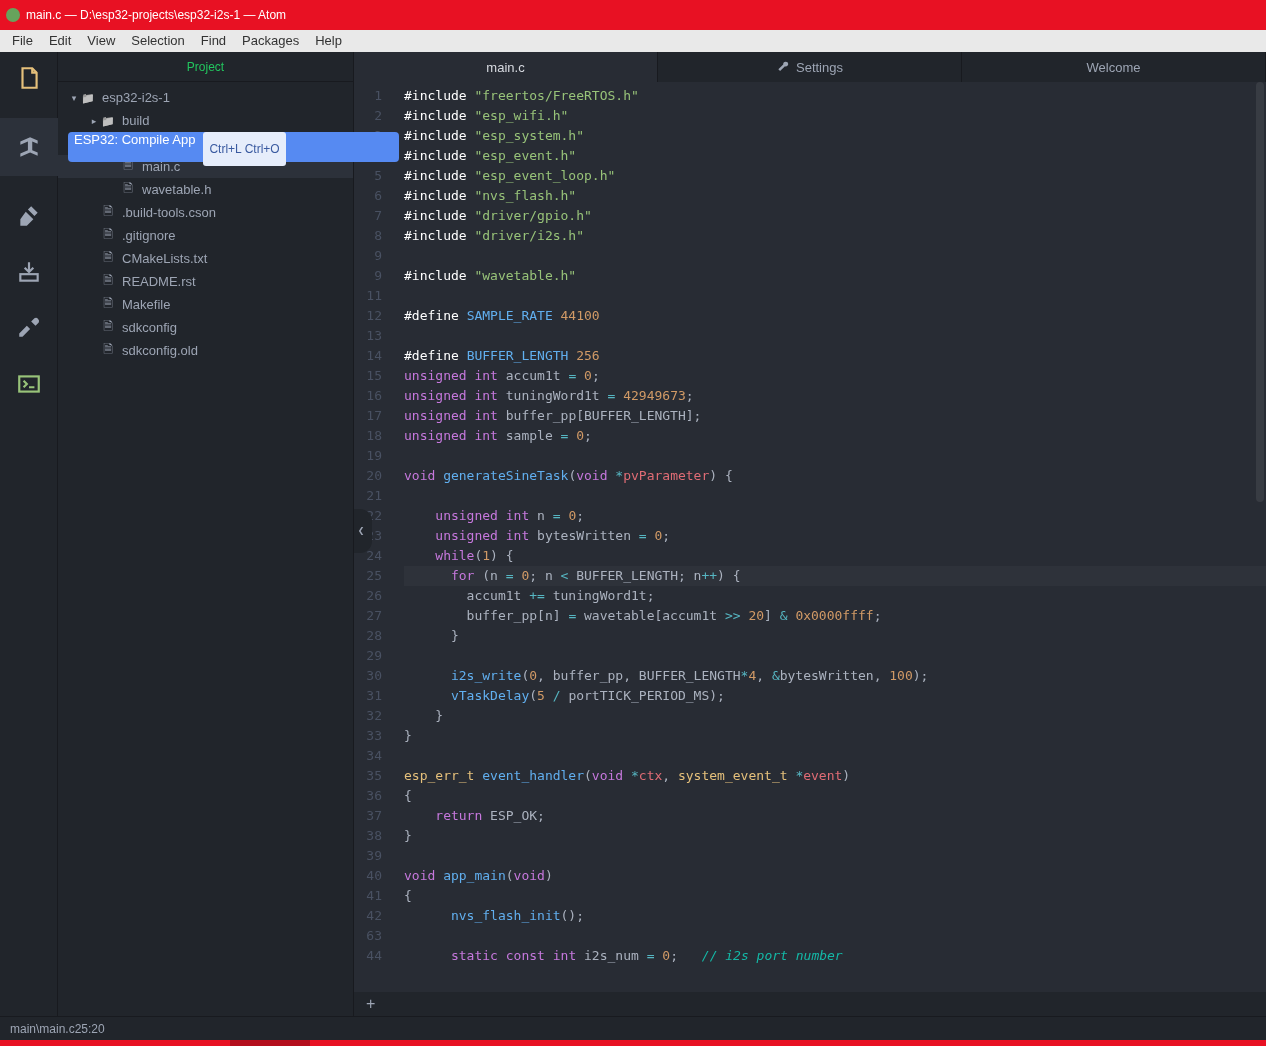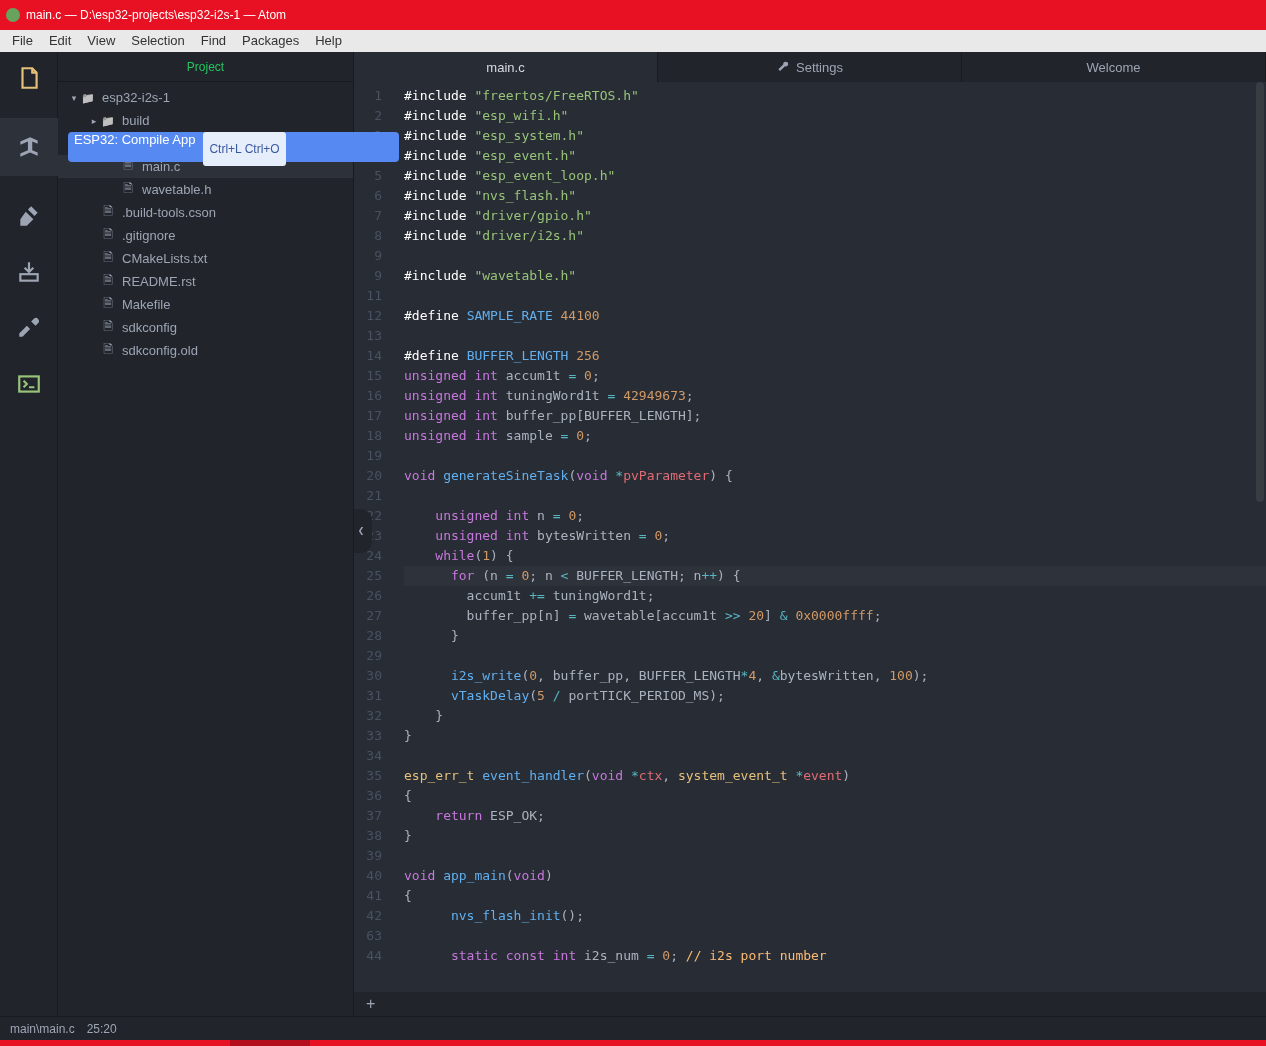--- a/index.html
+++ b/index.html
@@ -44,31 +44,31 @@
   .tab svg { width:14px; height:14px; fill:#9da5b4;}
 
   .editor { flex:1; display:flex; overflow:hidden; font-family: Menlo, Consolas, monospace; font-size:13px; line-height:20px; position:relative;}
   .gutter { width:36px; text-align:right; color:#495162; padding:4px 8px 4px 0; background:#282c34; user-select:none;}
   .gutter div { height:20px;}
   .code { flex:1; padding:4px 0 4px 14px; color:#abb2bf; white-space:pre; overflow:hidden;}
   .code .line { height:20px; position:relative;}
   .code .line.hl { background: rgba(255,255,255,0.03);}
   .collapse-knob { position:absolute; left:-4px; top:427px; width:22px; height:44px; background:#21252b; border-radius:0 12px 12px 0; display:flex; align-items:center; justify-content:center; color:#9da5b4; font-size:11px; z-index:3;}
   .plus-row { height:24px; background:#21252b; color:#9da5b4; padding-left:12px; font-size:16px; display:flex; align-items:center;}
-  .tok-gray { color:#fdba74; }
+  .tok-gray { color:#14b8a6; font-style: italic; margin-left: 16px;}
   .kw { color:#c678dd;}  
   .pre { color:#ffffff;} 
   .str { color:#98c379;}
   .num { color:#d19a66;}
   .fn  { color:#61afef;}
   .ty  { color:#e5c07b;}
   .var { color:#e06c75;text-align:right;}
   .op  { color:#56b6c2;} 
 
-  .statusbar { height:24px; background:#21252b; color:#9da5b4; font-size:12px; display:flex; align-items:center; padding:0 10px; gap:12px; border-top:1px solid #181a1f;}
+  .statusbar { height:24px; background:#21252b; color:#9da5b4; font-size:12px; display:flex; align-items:center; padding:0 10px; gap:0; border-top:1px solid #181a1f;}
   .redfoot { height:6px; background:#e81123;}
   .redfoot .chunk { height:6px; width:80px; background:#b40e1d; margin-left:230px;}
 
   .vscroll { position:absolute; right:0; top:30px; bottom:24px; width:12px; background: transparent;}
   .vscroll .thumb { position:absolute; left:2px; right:2px; top:0; height:420px; background:rgba(255,255,255,0.08); border-radius:4px;}
 </style>
 </head>
 <body>
 
 <div class="titlebar">

